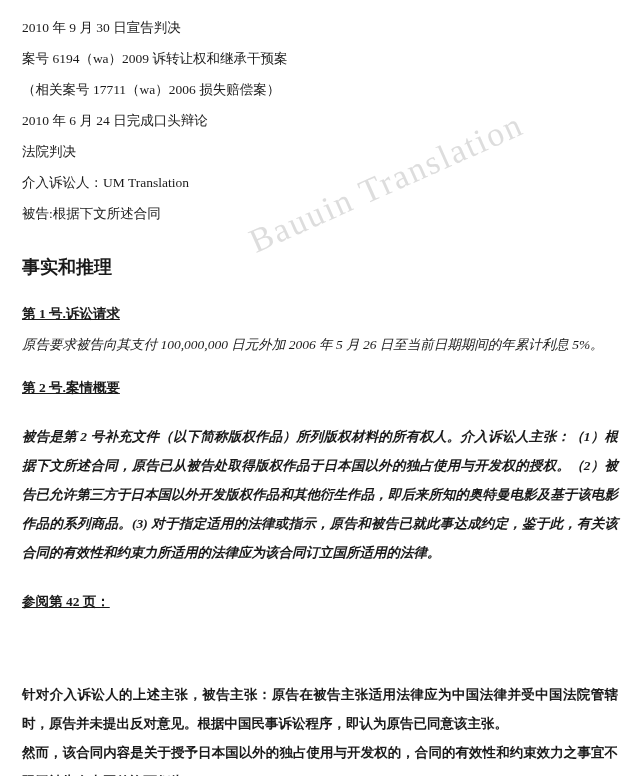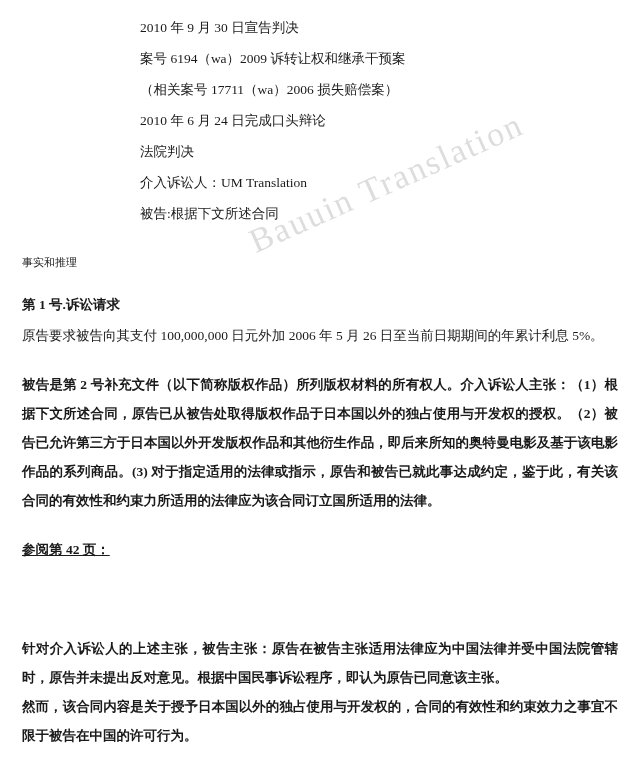--- a/index.html
+++ b/index.html
@@ -32,62 +32,63 @@
     z-index: 5;
     transform: rotate(-24deg);
     color: #d8d8d8;
     font-family: "Liberation Serif", serif;
     font-size: 34px;
     letter-spacing: 2px;
     white-space: nowrap;
     opacity: 0.85;
   }
   .header-block {
-    margin-left: 118px;
     margin-top: 4px;
   }
   .header-line {
     font-size: 13.5px;
     line-height: 31px;
     white-space: nowrap;
   }
   .section-title {
-    font-size: 11px;
-    font-weight: normal;
+    font-size: 18px;
+    font-weight: bold;
     margin-top: 26px;
     margin-bottom: 20px;
   }
   .para {
     font-size: 13.5px;
     line-height: 29px;
     text-align: justify;
     text-justify: inter-ideograph;
     margin: 0;
   }
   .para-head {
     font-size: 13.5px;
     font-weight: bold;
     line-height: 29px;
     margin-top: 14px;
+    text-decoration: underline;
   }
   .para-body {
     margin-top: 2px;
+    font-style: italic;
   }
   .block-gap {
     margin-top: 20px;
   }
   .underlined {
     text-decoration: underline;
     display: inline-block;
   }
   .spacer-lg {
     height: 52px;
   }
   .tail {
-    margin-top: 18px;
+    margin-top: 12px;
   }
   .bold {
     font-weight: bold;
   }
 </style>
 </head>
 <body>
 
 <div class="page">
 
@@ -101,20 +102,21 @@
     <div class="header-line">法院判决</div>
     <div class="header-line">介入诉讼人：UM Translation</div>
     <div class="header-line">被告:根据下文所述合同</div>
   </div>
 
   <div class="section-title">事实和推理</div>
 
   <div class="para para-head">第 1 号.诉讼请求</div>
   <div class="para para-body">原告要求被告向其支付 100,000,000 日元外加 2006 年 5 月 26 日至当前日期期间的年累计利息 5%。</div>
 
+  <div class="para para-head">第 2 号.案情概要</div>
   <div class="para para-body block-gap bold">被告是第 2 号补充文件（以下简称版权作品）所列版权材料的所有权人。介入诉讼人主张：（1）根据下文所述合同，原告已从被告处取得版权作品于日本国以外的独占使用与开发权的授权。（2）被告已允许第三方于日本国以外开发版权作品和其他衍生作品，即后来所知的奥特曼电影及基于该电影作品的系列商品。(3) 对于指定适用的法律或指示，原告和被告已就此事达成约定，鉴于此，有关该合同的有效性和约束力所适用的法律应为该合同订立国所适用的法律。</div>
 
   <div class="para block-gap">
     <span class="underlined bold">参阅第 42 页：</span>
   </div>
 
   <div class="spacer-lg"></div>
 
   <div class="para tail bold">针对介入诉讼人的上述主张，被告主张：原告在被告主张适用法律应为中国法律并受中国法院管辖时，原告并未提出反对意见。根据中国民事诉讼程序，即认为原告已同意该主张。</div>
   <div class="para bold">然而，该合同内容是关于授予日本国以外的独占使用与开发权的，合同的有效性和约束效力之事宜不限于被告在中国的许可行为。</div>

